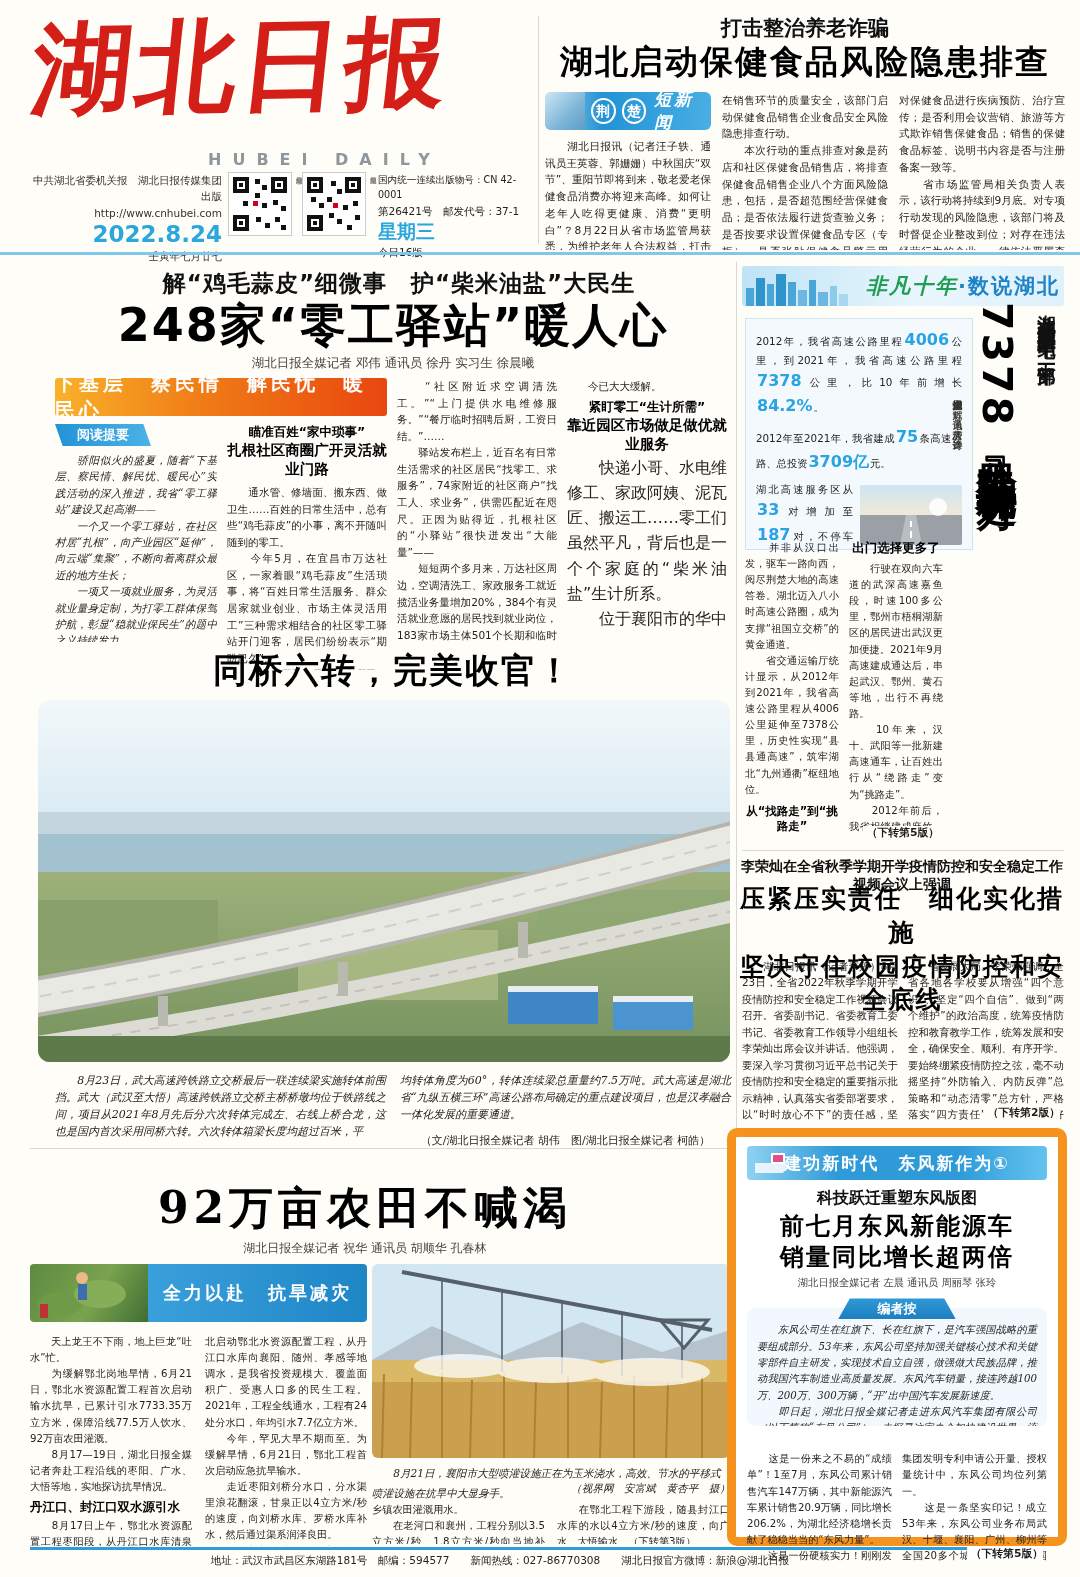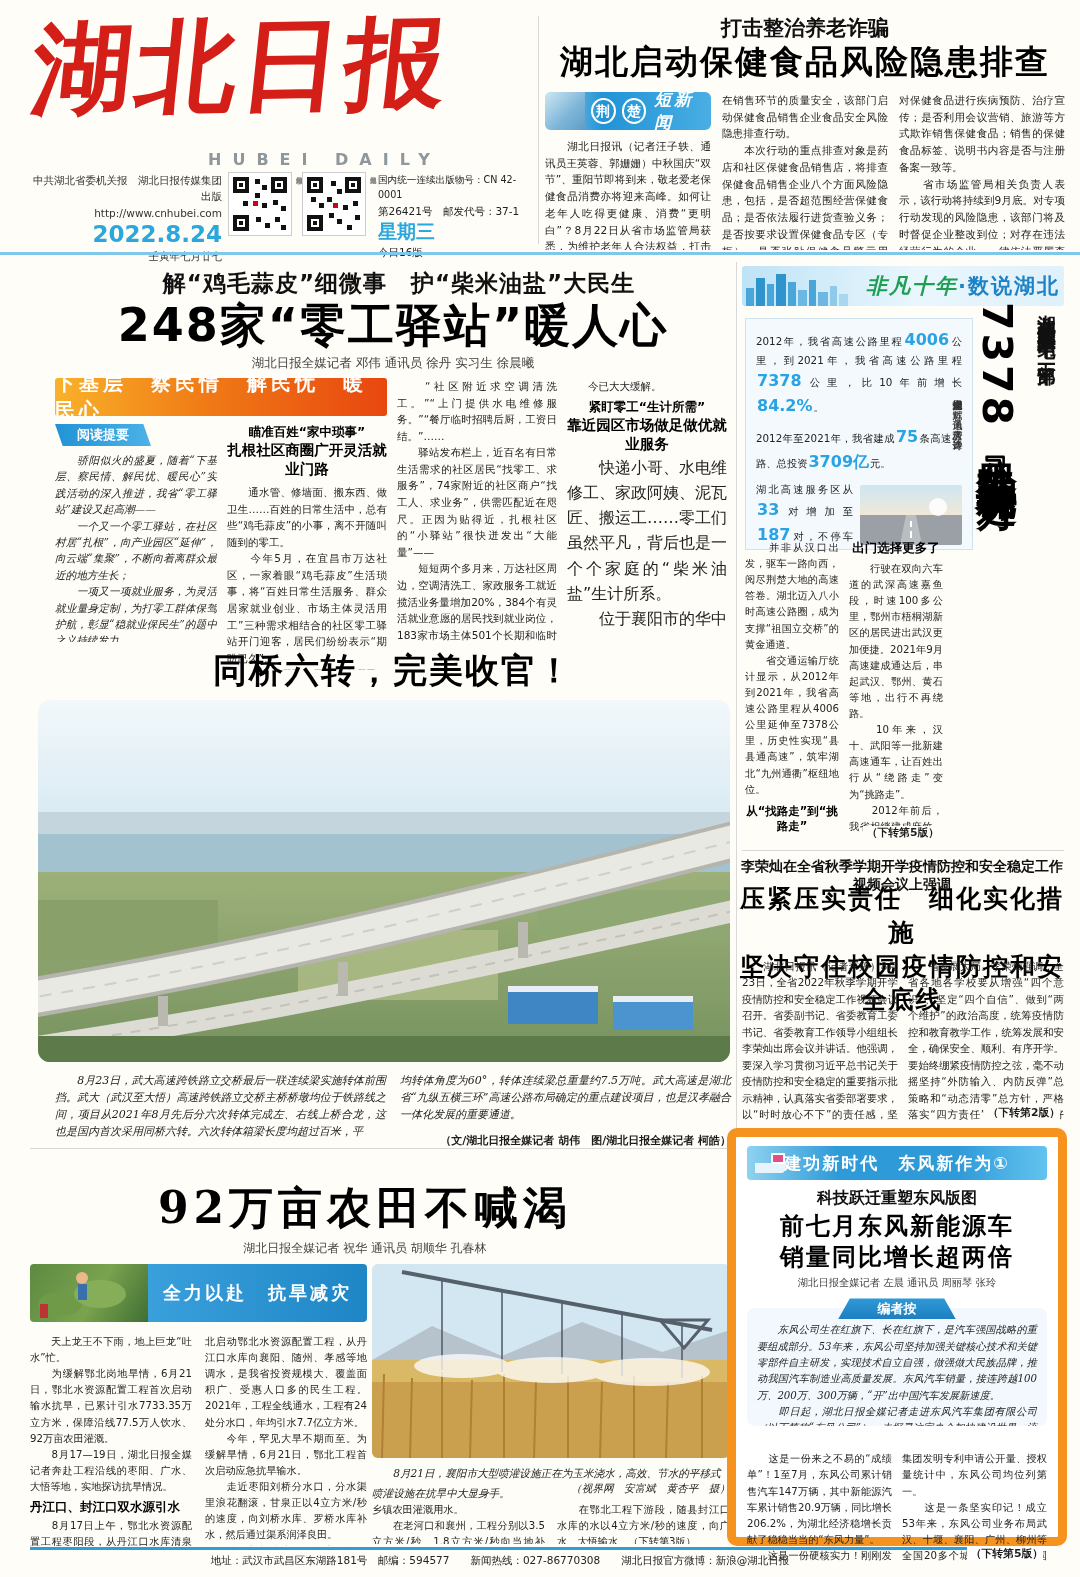--- a/index.html
+++ b/index.html
@@ -293,21 +293,21 @@
         <rect x="300" y="262" width="10" height="34" fill="#b9b9b0"></rect>
         <rect x="480" y="222" width="10" height="36" fill="#b9b9b0"></rect>
       <rect y="336" width="692" height="26" fill="#5d7a4b"></rect>
     </svg>
   </div>
 
   <div class="abs" style="left:55px;top:1072px;width:676px;display:flex;gap:14px;">
     <div class="ser jt" style="width:331px;font-size:11px;line-height:1.55;">　　8月23日，武大高速跨铁路立交桥最后一联连续梁实施转体前围挡。武大（武汉至大悟）高速跨铁路立交桥主桥桥墩均位于铁路线之间，项目从2021年8月先后分六次转体完成左、右线上桥合龙，这也是国内首次采用同桥六转。六次转体箱梁长度均超过百米，平</div>
     <div style="width:331px;">
       <div class="ser jt" style="font-size:11px;line-height:1.55;">均转体角度为60°，转体连续梁总重量约7.5万吨。武大高速是湖北省“九纵五横三环”高速公路布局确定的重点建设项目，也是汉孝融合一体化发展的重要通道。</div>
-      <div style="font-size:11px;text-align:right;margin-top:10px;font-weight:bold;">（文/湖北日报全媒记者 胡伟　图/湖北日报全媒记者 柯皓）</div>
+      <div style="font-size:11px;text-align:center;margin-top:10px;">（文/湖北日报全媒记者 胡伟　图/湖北日报全媒记者 柯皓）</div>
     </div>
   </div>
 
   <div class="abs colrule" style="left:742px;top:850px;width:322px;height:1px;"></div>
 
   <div class="abs ctr kicker" style="left:740px;top:858px;width:324px;font-size:14px;">李荣灿在全省秋季学期开学疫情防控和安全稳定工作视频会议上强调</div>
   <div class="abs ctr hl" style="left:740px;top:882px;width:324px;font-size:25px;line-height:1.35;">
     <div>压紧压实责任　细化实化措施</div>
     <div>坚决守住校园疫情防控和安全底线</div>
   </div>

